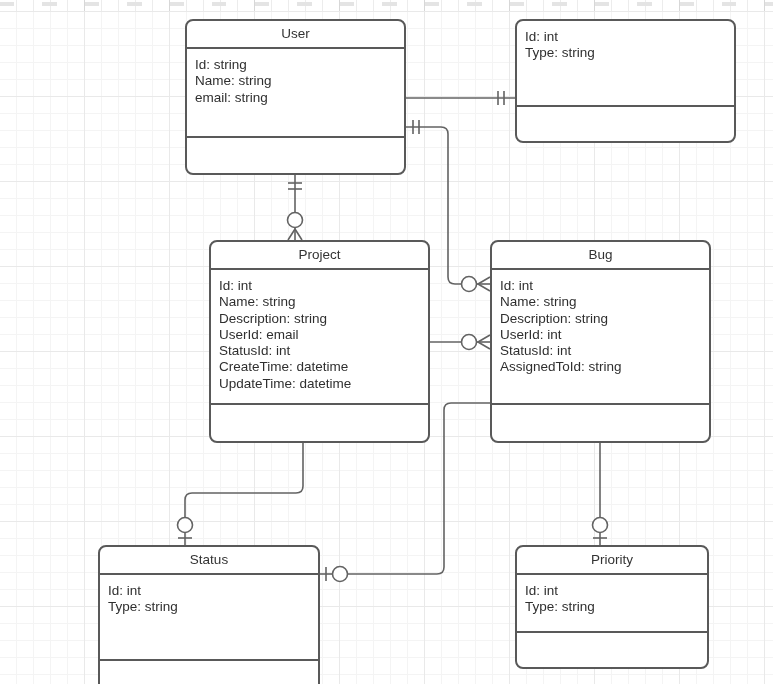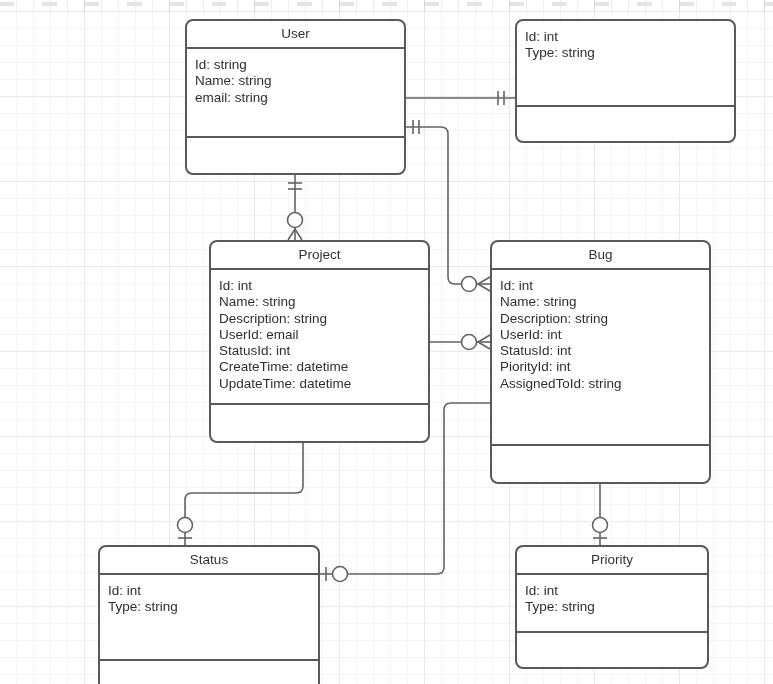--- a/index.html
+++ b/index.html
@@ -185,29 +185,28 @@
       <div class="attr">Name: string</div>
       <div class="attr">Description: string</div>
       <div class="attr">UserId: email</div>
       <div class="attr">StatusId: int</div>
       <div class="attr">CreateTime: datetime</div>
       <div class="attr">UpdateTime: datetime</div>
     </div>
     <div class="entity-footer" style="height:36px;"></div>
   </div>
 
-  <div class="entity" style="left:490px; top:240px; width:221px; height:244px;">
+  <div class="entity" style="left:490px; top:240px; width:221px; height:203px;">
     <div class="entity-title">Bug</div>
     <div class="entity-attrs">
       <div class="attr">Id: int</div>
       <div class="attr">Name: string</div>
       <div class="attr">Description: string</div>
       <div class="attr">UserId: int</div>
       <div class="attr">StatusId: int</div>
-      <div class="attr">PiorityId: int</div>
       <div class="attr">AssignedToId: string</div>
     </div>
     <div class="entity-footer" style="height:36px;"></div>
   </div>
 
   <div class="entity" style="left:98px; top:545px; width:222px; height:152px;">
     <div class="entity-title">Status</div>
     <div class="entity-attrs">
       <div class="attr">Id: int</div>
       <div class="attr">Type: string</div>

